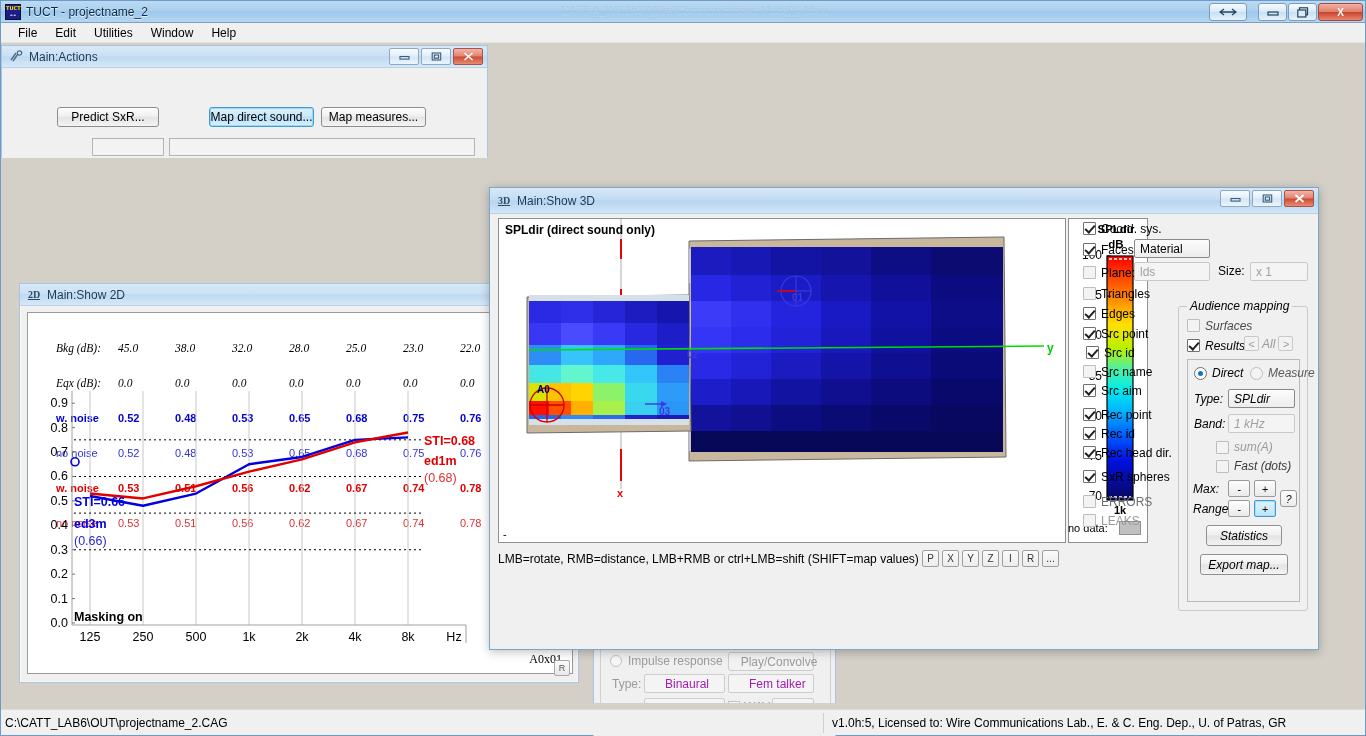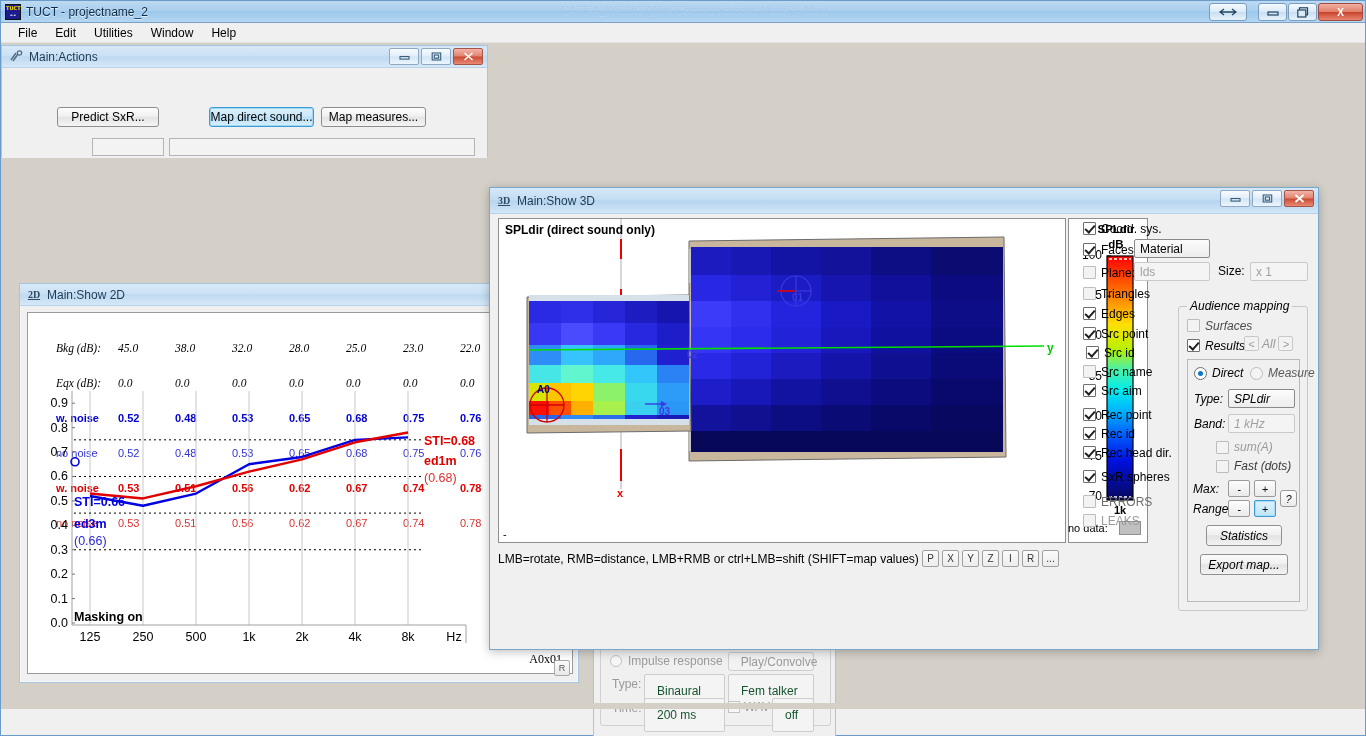--- a/index.html
+++ b/index.html
@@ -144,22 +144,22 @@
      border:1px solid #a9a9a9;border-radius:2px;
      background:linear-gradient(to bottom,#fbfbfb,#e8e8e8);
      font-size:9px; color:#555; display:flex;align-items:center;justify-content:center;}
 
   
   #win-play{ left:592px; top:360px; width:243px; height:335px; }
   #play-body{ position:relative; height:100%; background:#f0f0f0;}
   .gbox{ position:absolute; border:1px solid #d0d0d0; border-radius:3px;}
   .dis-text{ color:#9a9a9a; font-size:12px;}
   .combo-dis{
-    border:1px solid #cdcdcd; background:#f4f4f4; height:34px;
-    display:flex; align-items:center; padding-left:12px; color:#14532d;
+    border:1px solid #cdcdcd; background:#f4f4f4; height:19px;
+    display:flex; align-items:center; padding-left:20px; color:#a21caf;
     font-size:12px; position:relative; border-radius:2px;
   }
   .radio-dis{ width:12px;height:12px;border-radius:50%;border:1px solid #c3c3c3;background:#f7f7f7;}
   .chk-dis{ width:12px;height:12px;border:1px solid #c3c3c3;background:#f7f7f7;}
   .btn-dis{
     border:1px solid #cdcdcd;border-radius:3px;background:#f2f2f2;
     color:#9a9a9a; font-size:12px; display:flex;align-items:center;justify-content:center;padding-left:16px;
   }
 
   
@@ -834,14 +834,18 @@
             </div>
           </div>
         </div>
       </div>
     </div>
 
   </div>
 
   <div id="mdi-bottom-strip"></div>
 
+  <div id="statusbar">
+    <div id="sb-left">C:\CATT_LAB6\OUT\projectname_2.CAG</div>
+    <div id="sb-right">v1.0h:5, Licensed to: Wire Communications Lab., E. &amp; C. Eng. Dep., U. of Patras, GR</div>
+  </div>
 
 </div>
 
 </body></html>

